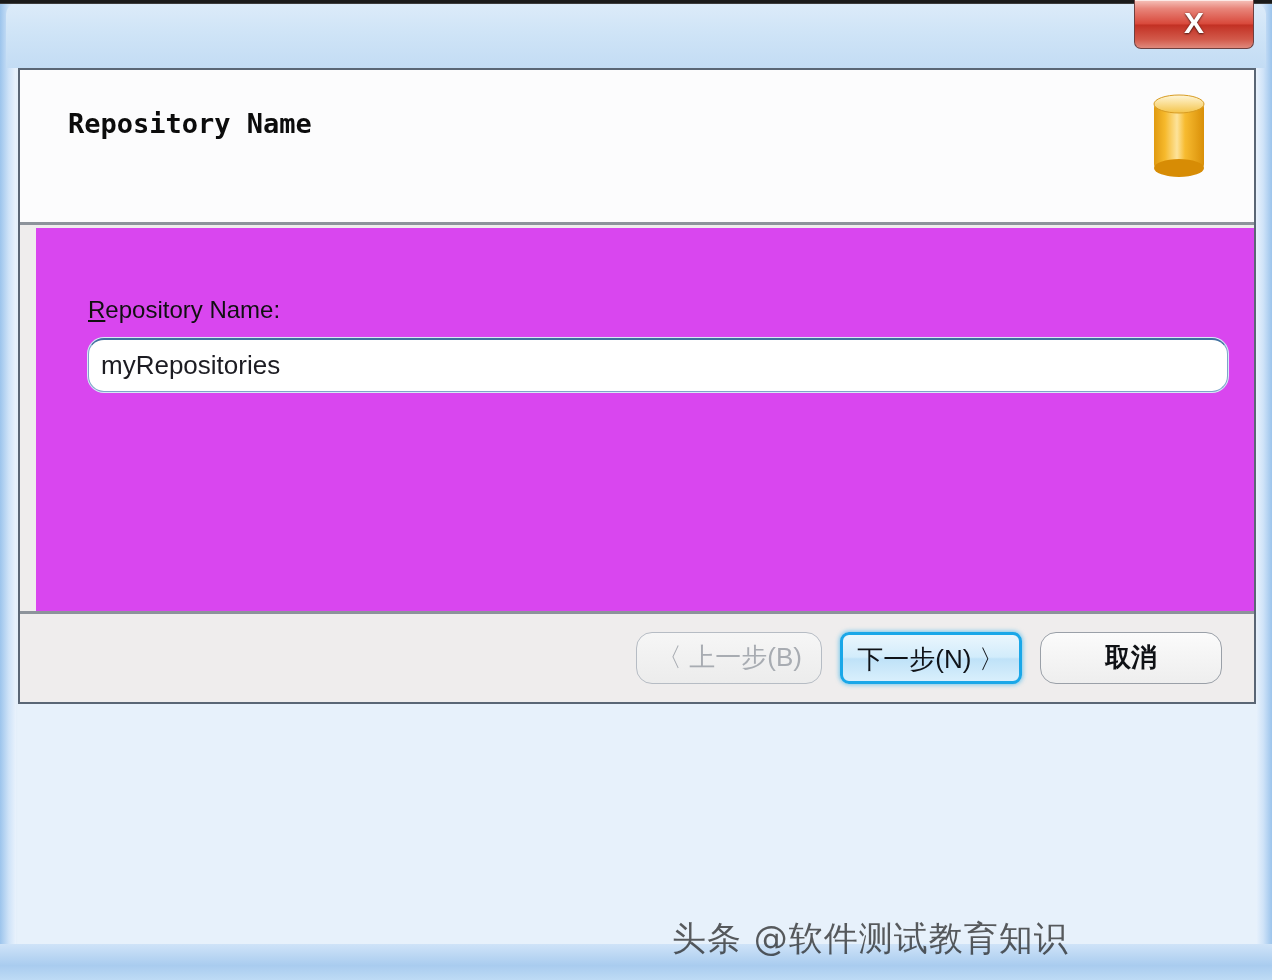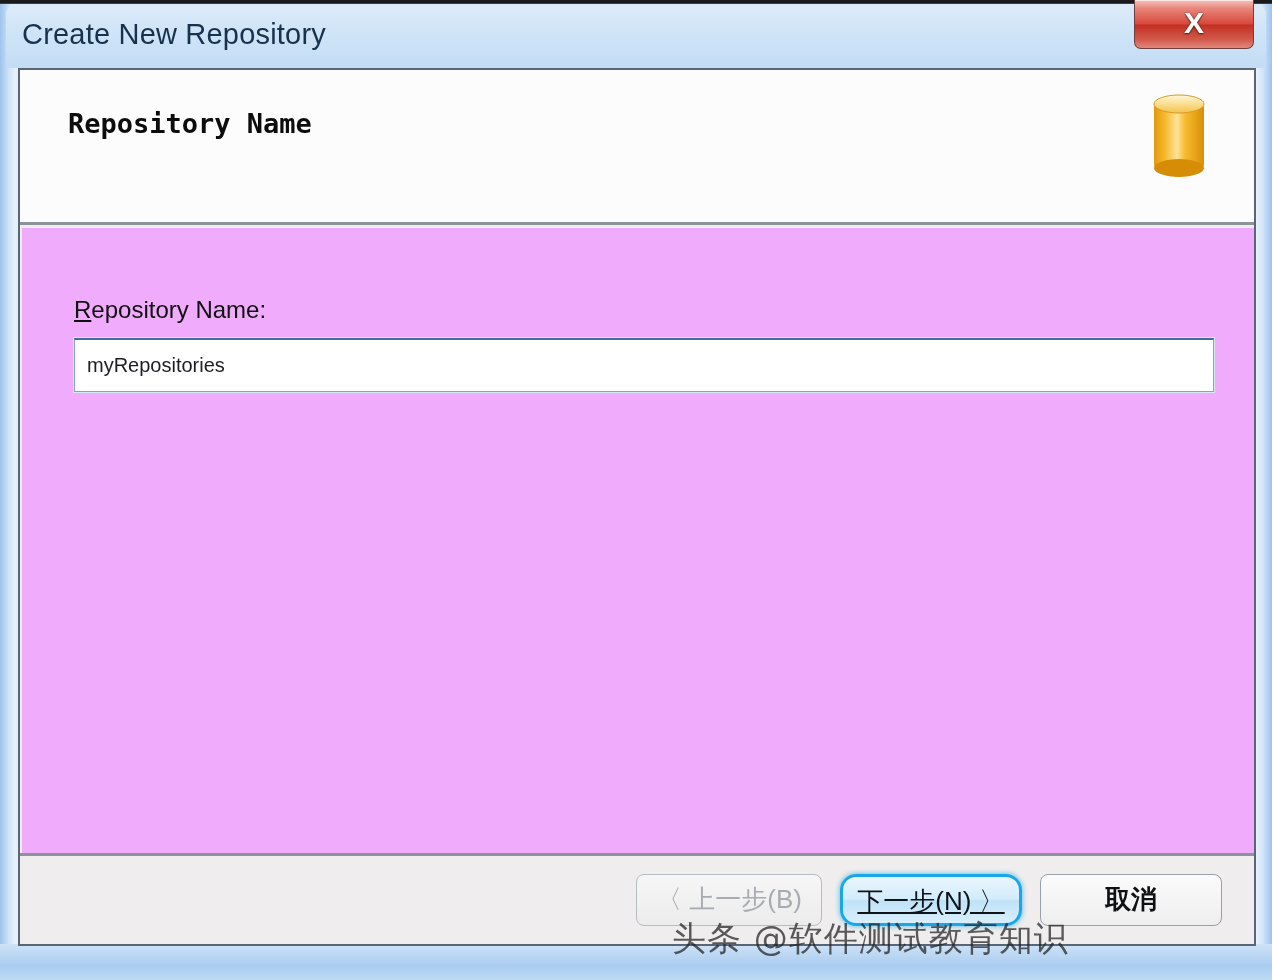--- a/index.html
+++ b/index.html
@@ -97,21 +97,21 @@
     font-weight: bold;
     font-family: "Liberation Sans", sans-serif;
     color: #ffffff;
     text-shadow: 0 1px 2px rgba(0,0,0,.55), 0 0 2px rgba(0,0,0,.4);
   }
 
   
   .dialog {
     position: absolute;
     left: 18px; top: 68px;
-    width: 1238px; height: 878px;
+    width: 1238px; height: 636px;
     box-sizing: border-box;
     border: 2px solid #5a6675;
     background: #efeded;
     overflow: hidden;
   }
 
   
   .wizard-header {
     position: absolute;
     left: 0; top: 0;
@@ -139,89 +139,88 @@
   }
   .header-icon {
     position: absolute;
     right: 46px; top: 22px;
     width: 58px; height: 88px;
   }
 
   
   .wizard-body {
     position: absolute;
-    left: 2px; top: 158px;
+    left: 16px; top: 158px;
     width: 100%; height: 632px;
-    background: #f0abfc;
+    background: #d946ef;
   }
   .field-label {
     position: absolute;
     left: 52px; top: 68px;
     font-size: 24px;
     color: #101010;
     white-space: nowrap;
   }
   .field-label .accel {
     text-decoration: underline;
   }
   .name-input {
     position: absolute;
     left: 52px; top: 110px;
     width: 1140px; height: 54px;
     box-sizing: border-box;
     padding: 0 12px;
     font-family: "Liberation Sans", sans-serif;
-    font-size: 20px;
+    font-size: 26px;
     color: #1c1c22;
     background: #ffffff;
     border: 1px solid #7ea6c9;
     border-top: 2px solid #3f6f9e;
-    border-radius: 0;
+    border-radius: 16px;
     outline: none;
     box-shadow: 0 0 0 1px #d7e8f5;
   }
 
   
   .wizard-footer {
     position: absolute;
     left: 0; bottom: 0;
     width: 100%; height: 88px;
     background: #efeded;
     border-top: 3px solid #8d939b;
   }
   .btn {
     position: absolute;
     top: 18px;
     height: 52px;
     box-sizing: border-box;
-    border-radius: 8px;
+    border-radius: 16px;
     font-family: "Liberation Sans", sans-serif;
     font-size: 26px;
     line-height: 48px;
     text-align: center;
     white-space: nowrap;
     cursor: pointer;
     user-select: none;
   }
   .btn-back {
     left: 616px;
     width: 186px;
     border: 1px solid #b6bcc4;
     background: linear-gradient(to bottom, #f6f6f6, #ececec);
     color: #a8acb2;
   }
   .btn-next {
     left: 820px;
     width: 182px;
     border: 3px solid #1aa7e8;
-    border-radius: 16px;
+    border-radius: 9px;
     background: linear-gradient(to bottom, #eaf6fd 0%, #d2ecfb 48%, #bfe2f8 52%, #d9effc 100%);
     color: #101318;
     box-shadow: 0 0 4px 1px rgba(26,167,232,.55);
-    text-decoration: underline;
   }
   .btn-cancel {
     left: 1020px;
     width: 182px;
     border: 1px solid #9aa0a8;
     background: linear-gradient(to bottom, #fbfbfb, #eeeeee);
     color: #0f1115;
     font-weight: bold;
   }
 
@@ -242,21 +241,20 @@
 <body>
 
 <div class="window">
 
   <div class="top-hairline"></div>
   <div class="frame-left"></div>
   <div class="frame-right"></div>
   <div class="frame-bottom"></div>
 
   <div class="titlebar">
-    <div class="title-text">Create New Repository</div>
 
     <div class="close-button">
       <div class="close-glyph">X</div>
     </div>
   </div>
 
   <div class="dialog">
 
     <div class="wizard-header">
       <div class="header-title">Repository Name</div>

